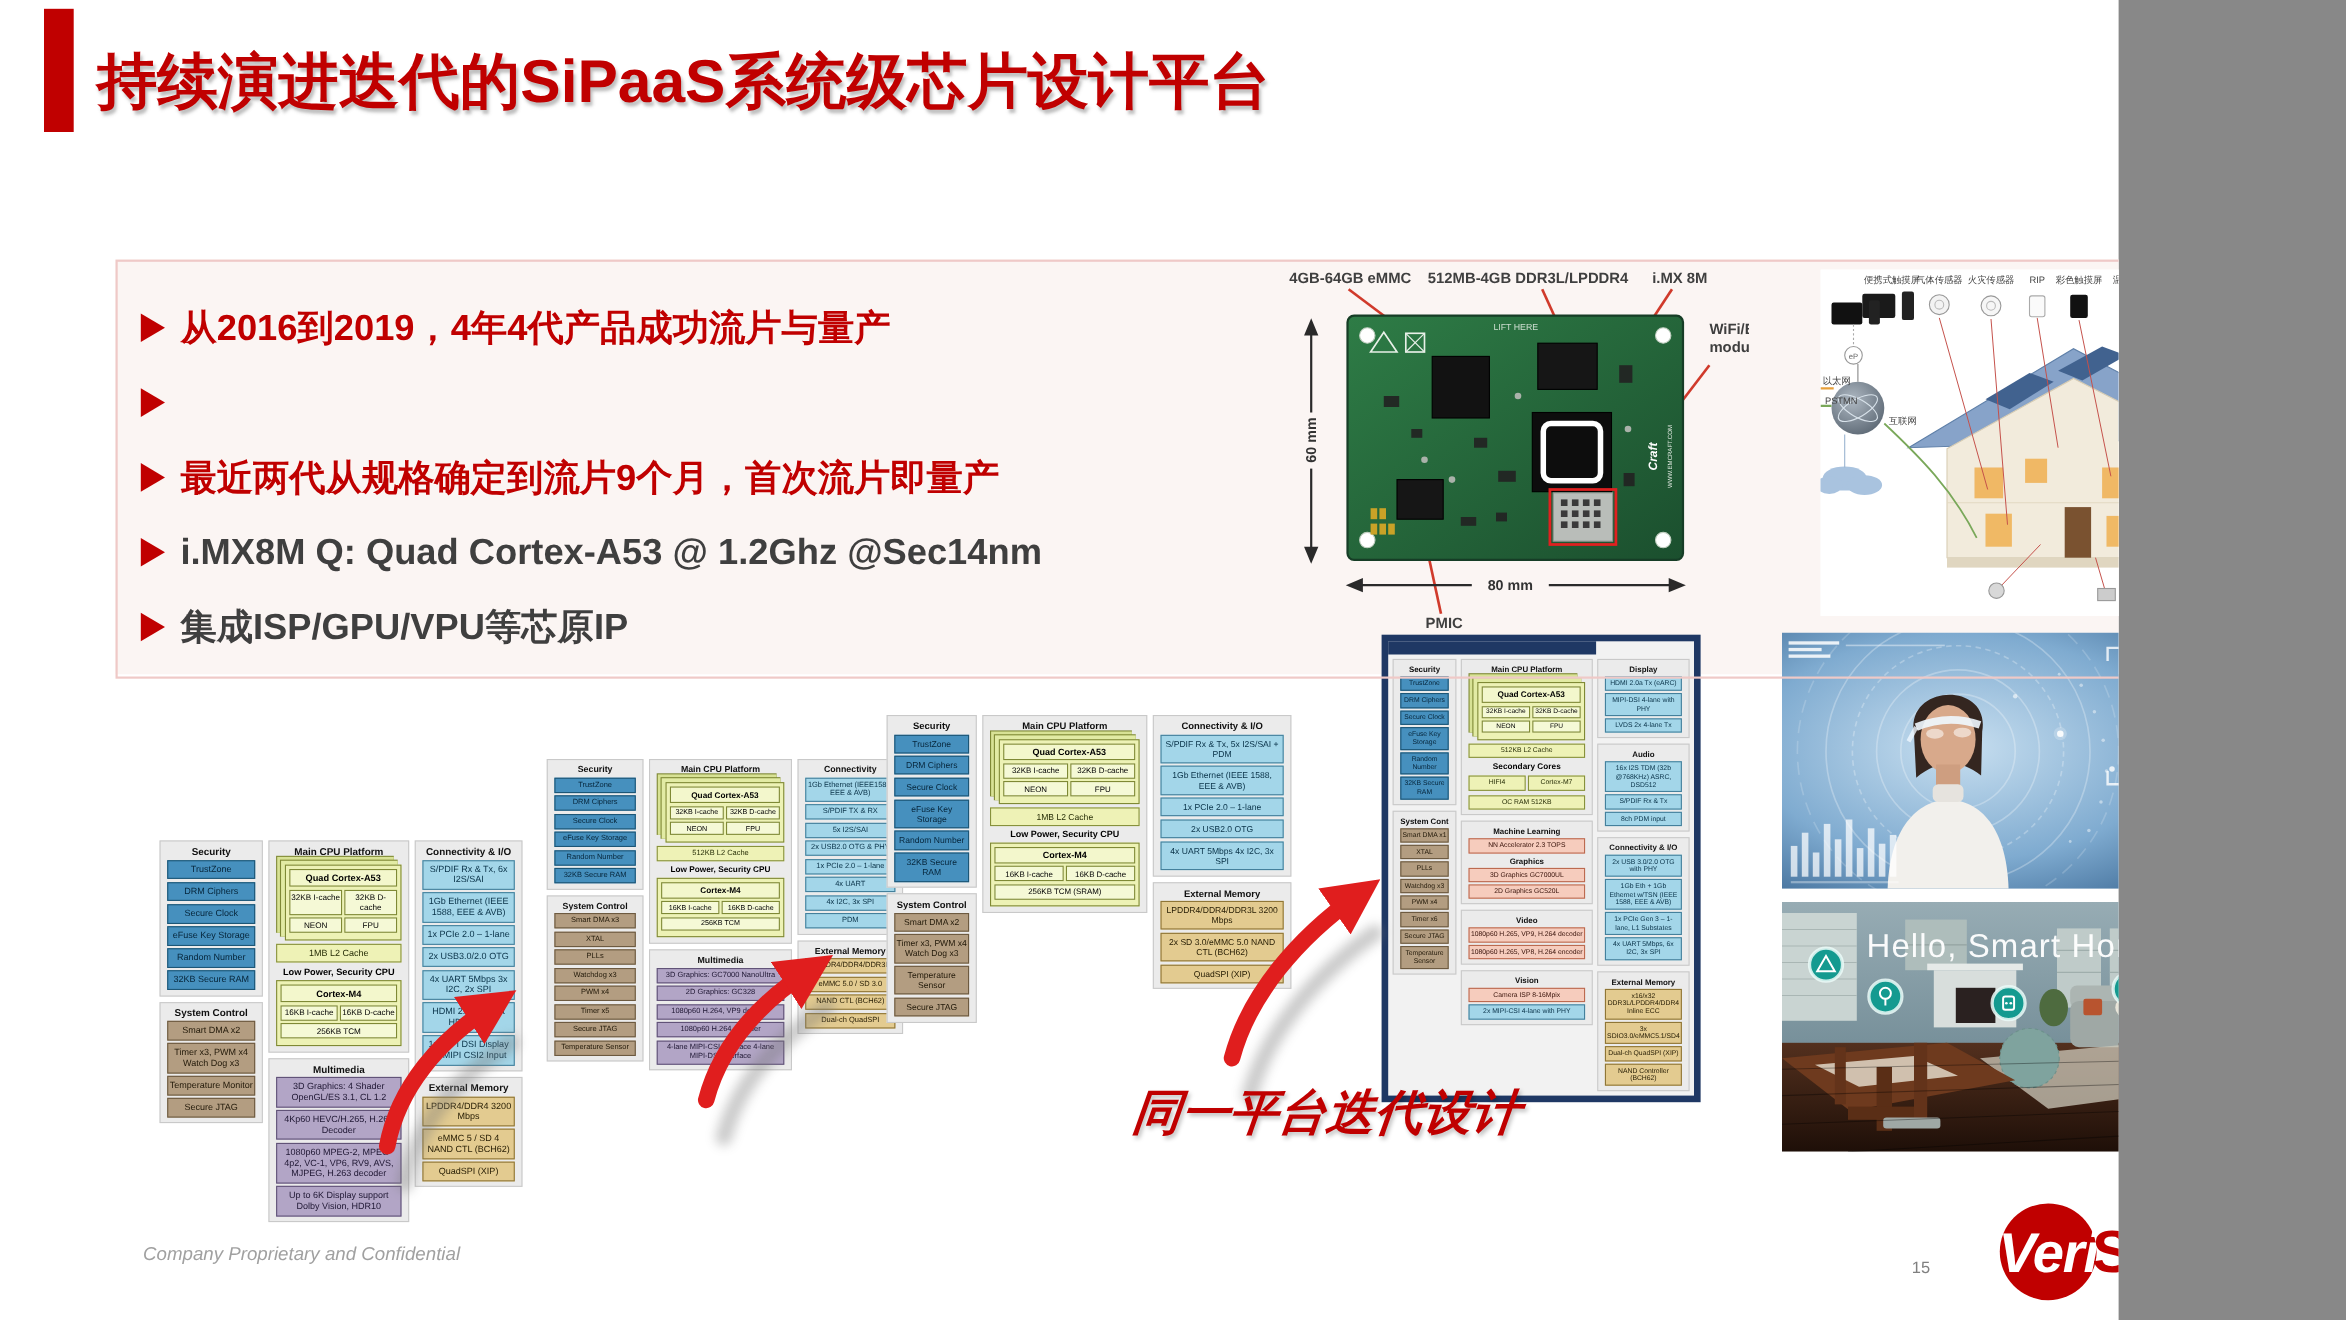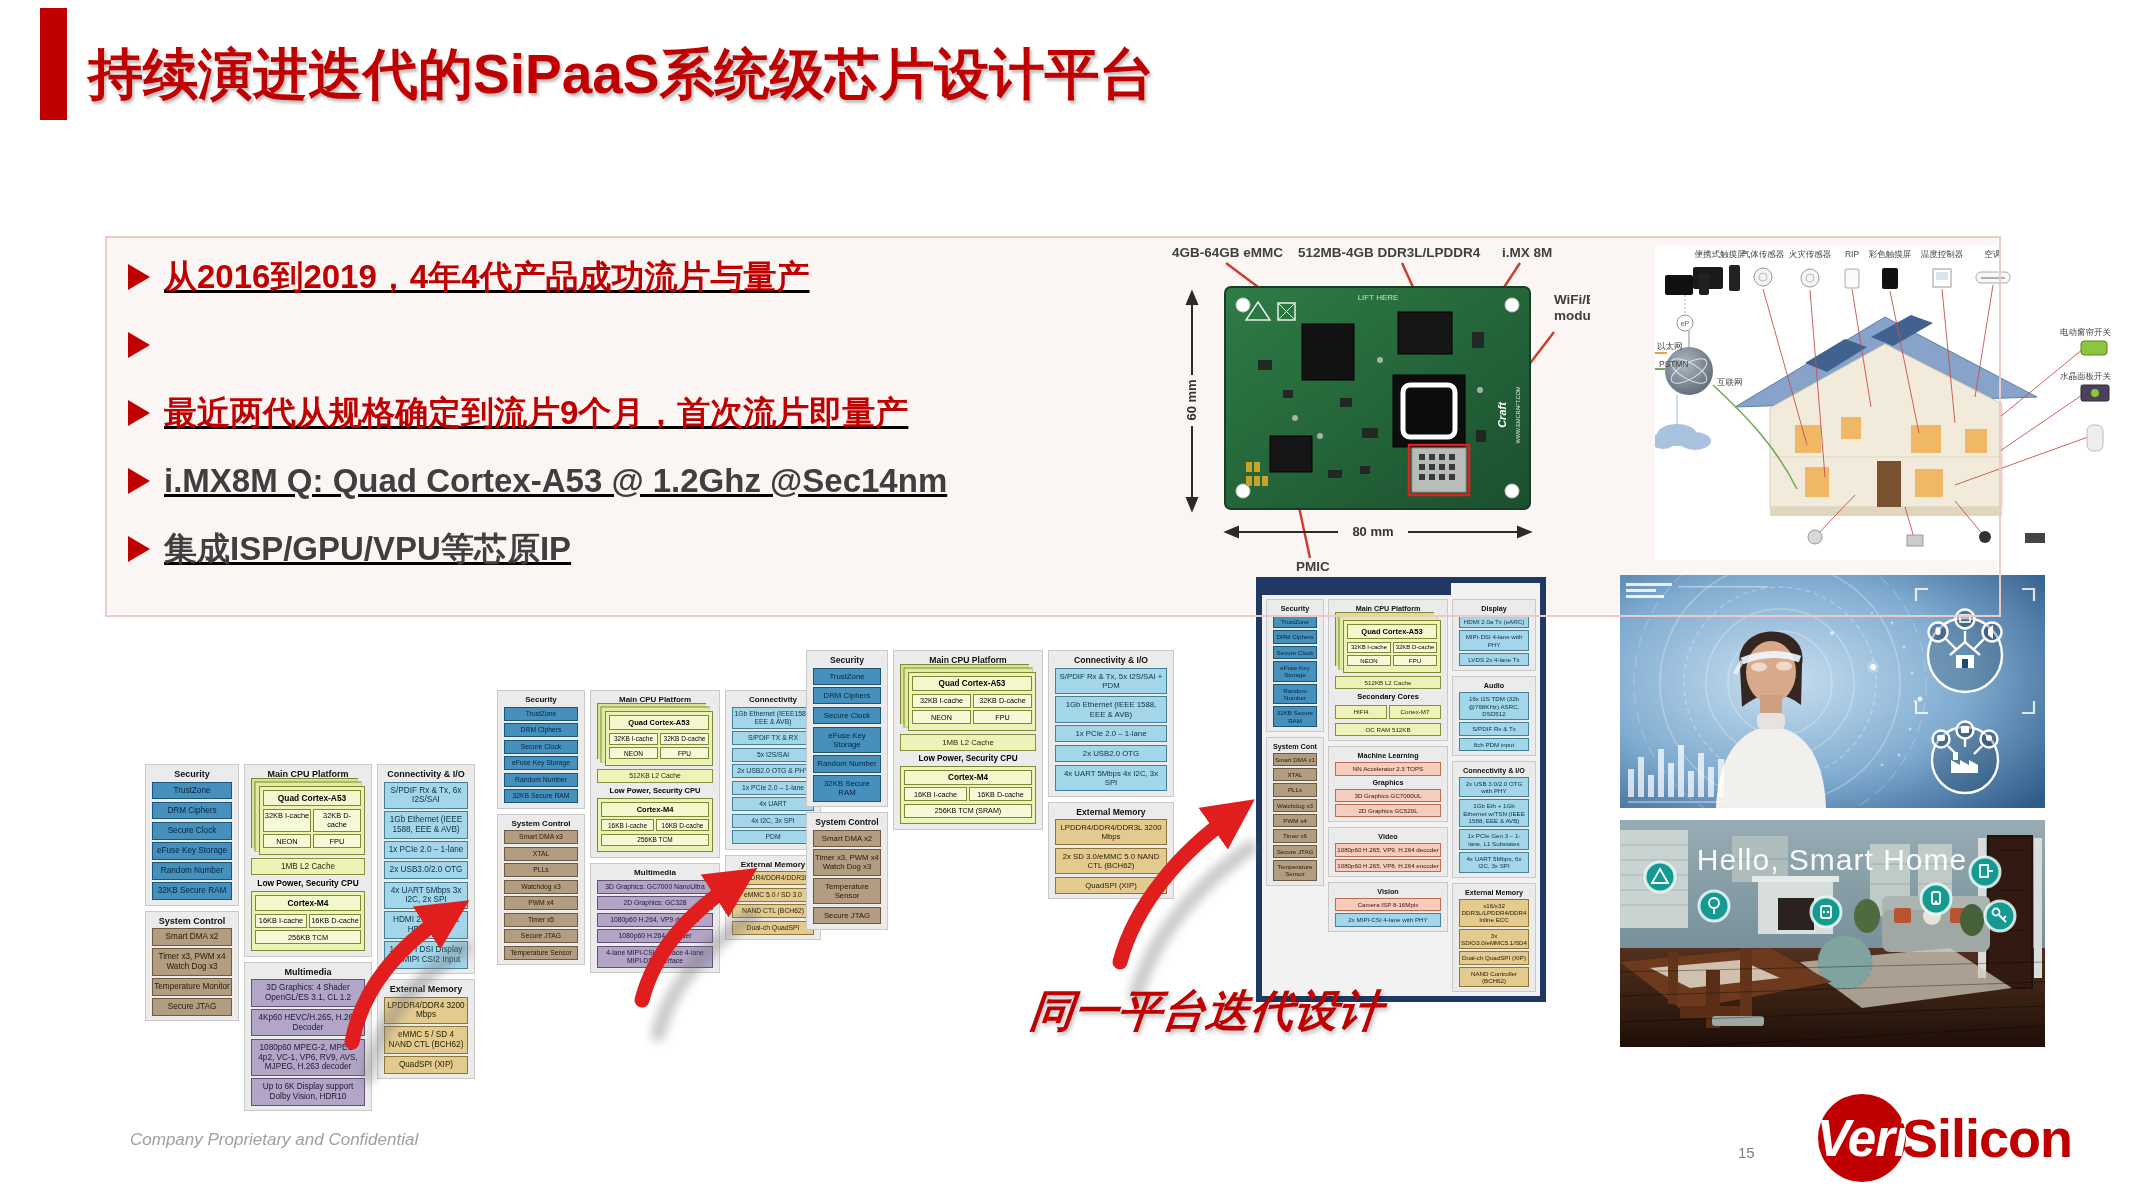--- a/index.html
+++ b/index.html
@@ -1,27 +1,27 @@
 <!DOCTYPE html>
 <html><head>
 <meta charset="utf-8">
 <style>
   html,body{margin:0;padding:0;background:#888;}
-  .slide{position:relative;width:2133px;height:1200px;background:#fff;overflow:hidden;
+  .slide{position:relative;width:1926px;height:1200px;background:#fff;overflow:hidden;
          font-family:"Liberation Sans","DejaVu Sans",sans-serif;}
   
   .accent-bar{position:absolute;left:40px;top:8px;width:27px;height:112px;background:#C00000;}
   .title{position:absolute;left:88px;top:38px;margin:0;font-size:55px;font-weight:bold;color:#C00000;
          letter-spacing:0;white-space:nowrap;text-shadow:2px 3px 3px rgba(110,110,110,.45);}
   
   .content-box-bg{position:absolute;left:105px;top:236px;width:1892px;height:377px;background:#FBF5F3;z-index:1;}
   .content-box-border{position:absolute;left:105px;top:236px;width:1892px;height:377px;border:2px solid #EFC9C7;
                       z-index:40;pointer-events:none;}
   
-  .bullets{position:absolute;left:128px;top:243px;margin:0;padding:0;list-style:none;z-index:5;text-decoration:underline;}
+  .bullets{position:absolute;left:128px;top:264px;margin:0;padding:0;list-style:none;z-index:5;}
   .b{display:flex;align-items:center;gap:14px;height:68px;}
   .tri{width:0;height:0;border-left:22px solid #C00000;border-top:13px solid transparent;border-bottom:13px solid transparent;}
   .btxt{font-size:33px;font-weight:bold;white-space:nowrap;}
   .b.red .btxt{color:#C00000;}
   .b.dark .btxt{color:#3F3F3F;font-weight:600;}
   
   .board-svg{position:absolute;left:1150px;top:240px;z-index:6;}
   .sh-svg{position:absolute;left:1655px;top:245px;z-index:6;background:#fff;}
   .bl{font:bold 13.5px "Liberation Sans",sans-serif;fill:#3F3F3F;}
   .rl{stroke:#D03A2B;stroke-width:2.4px;}

